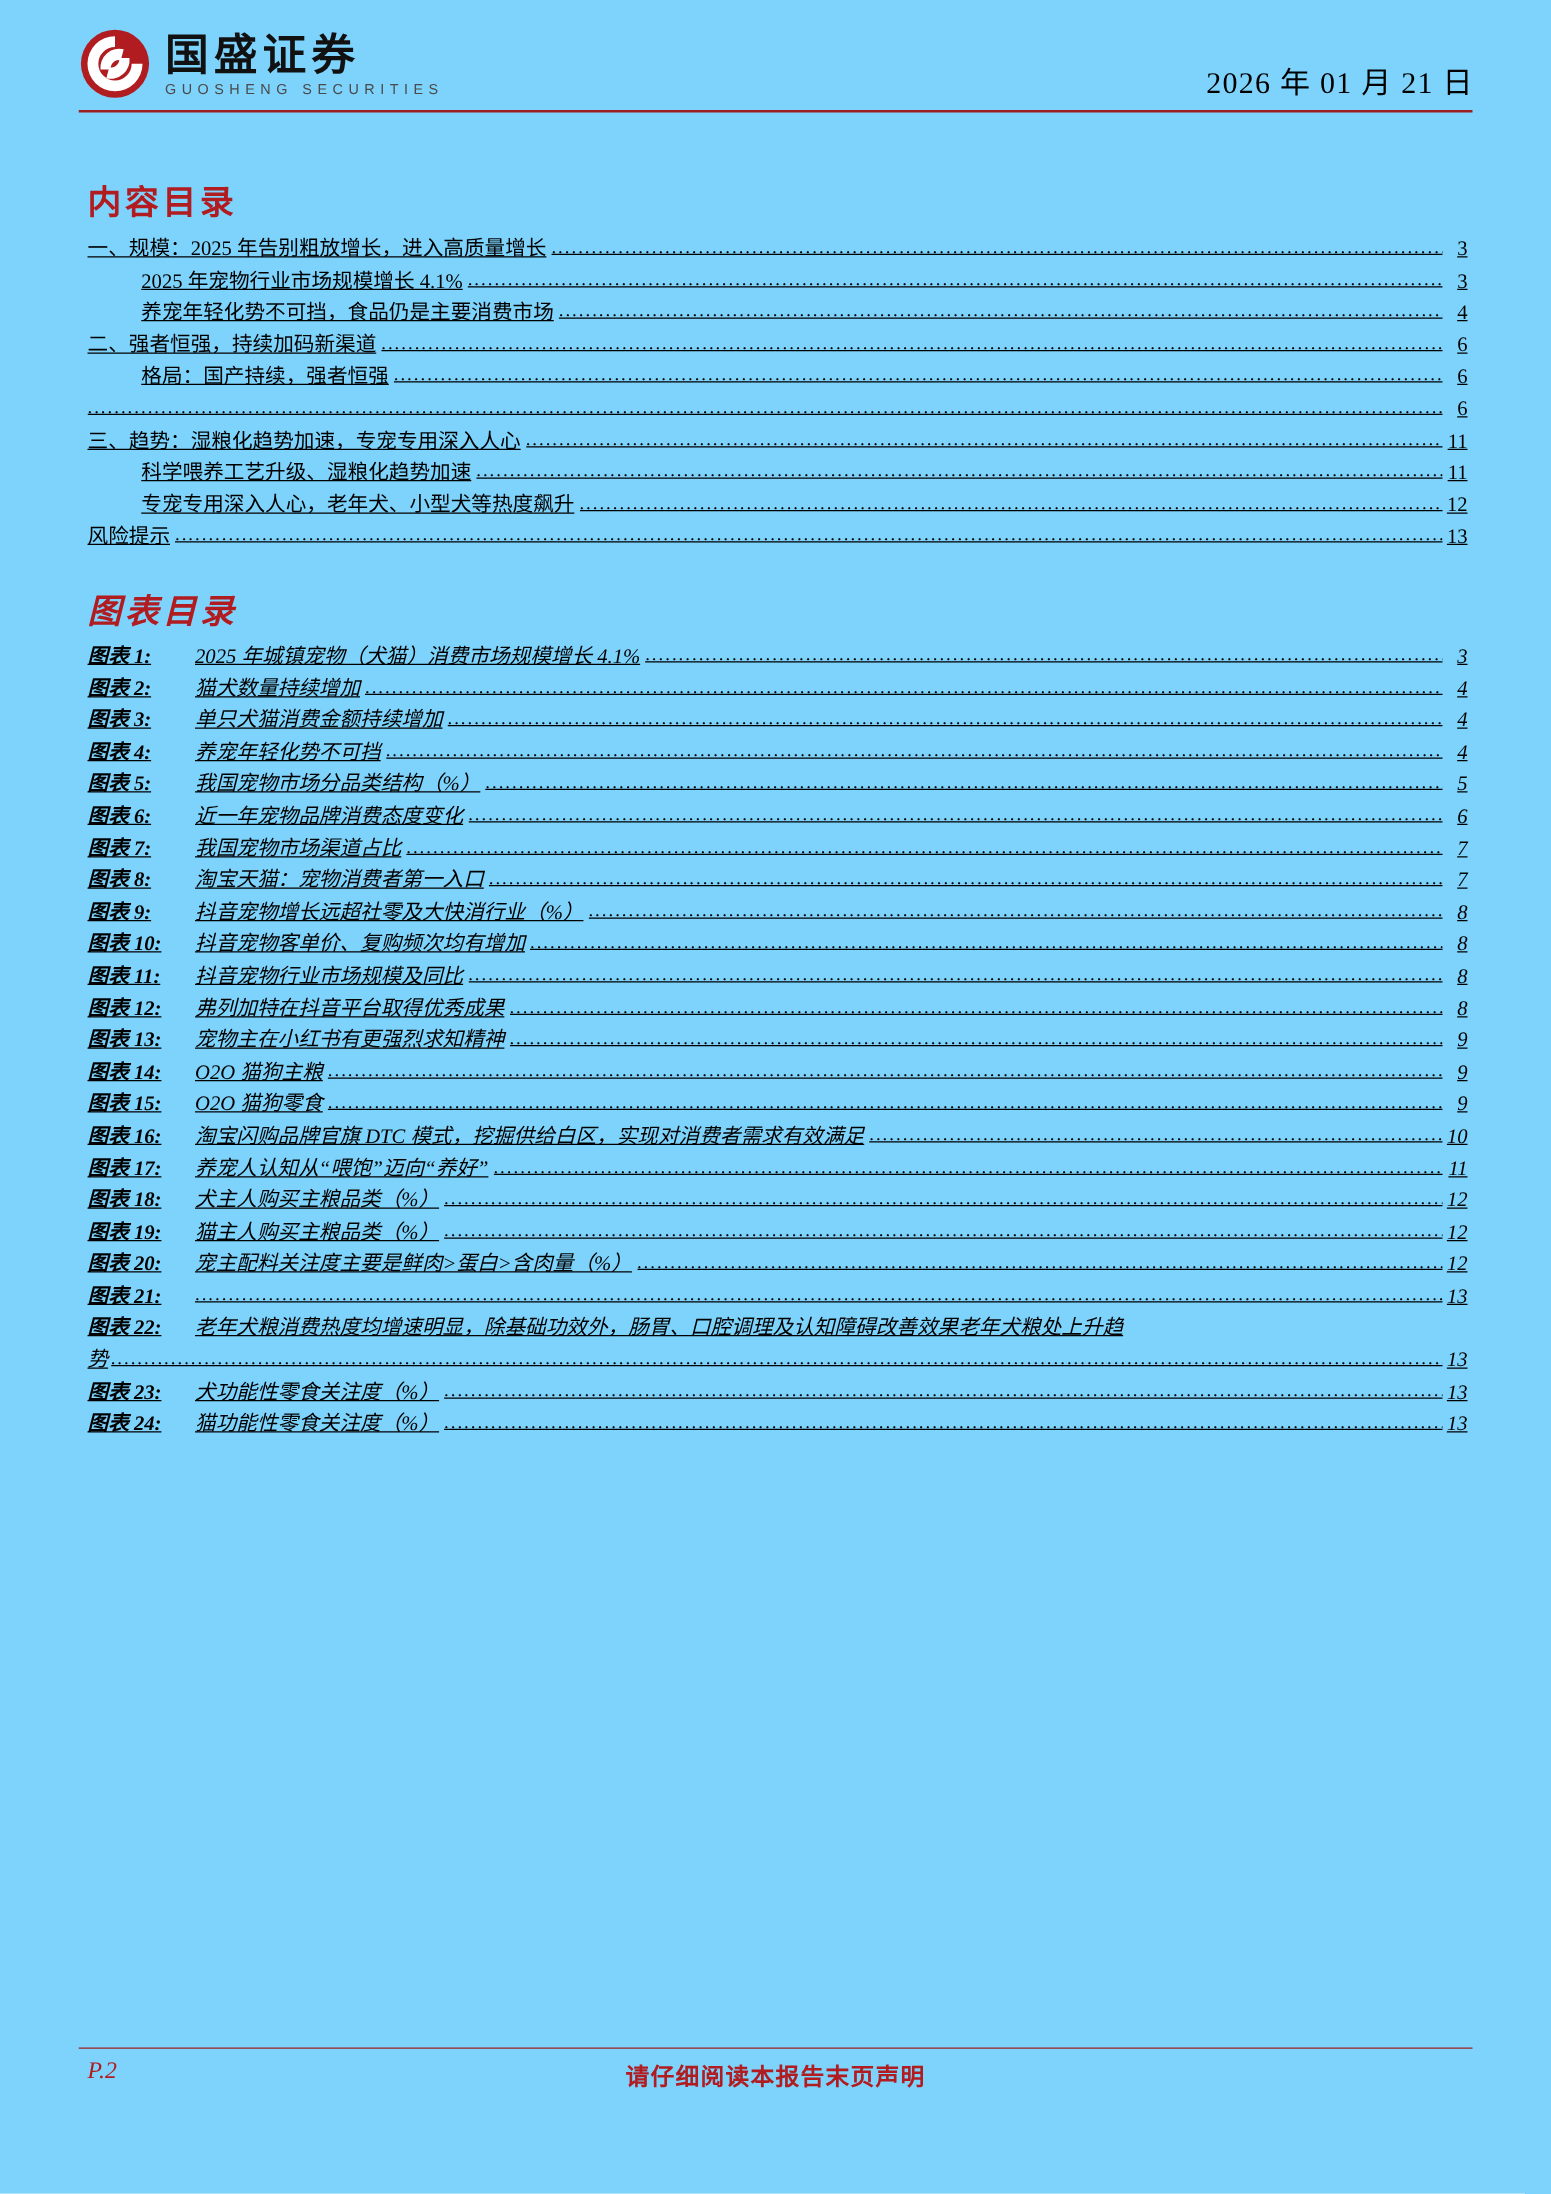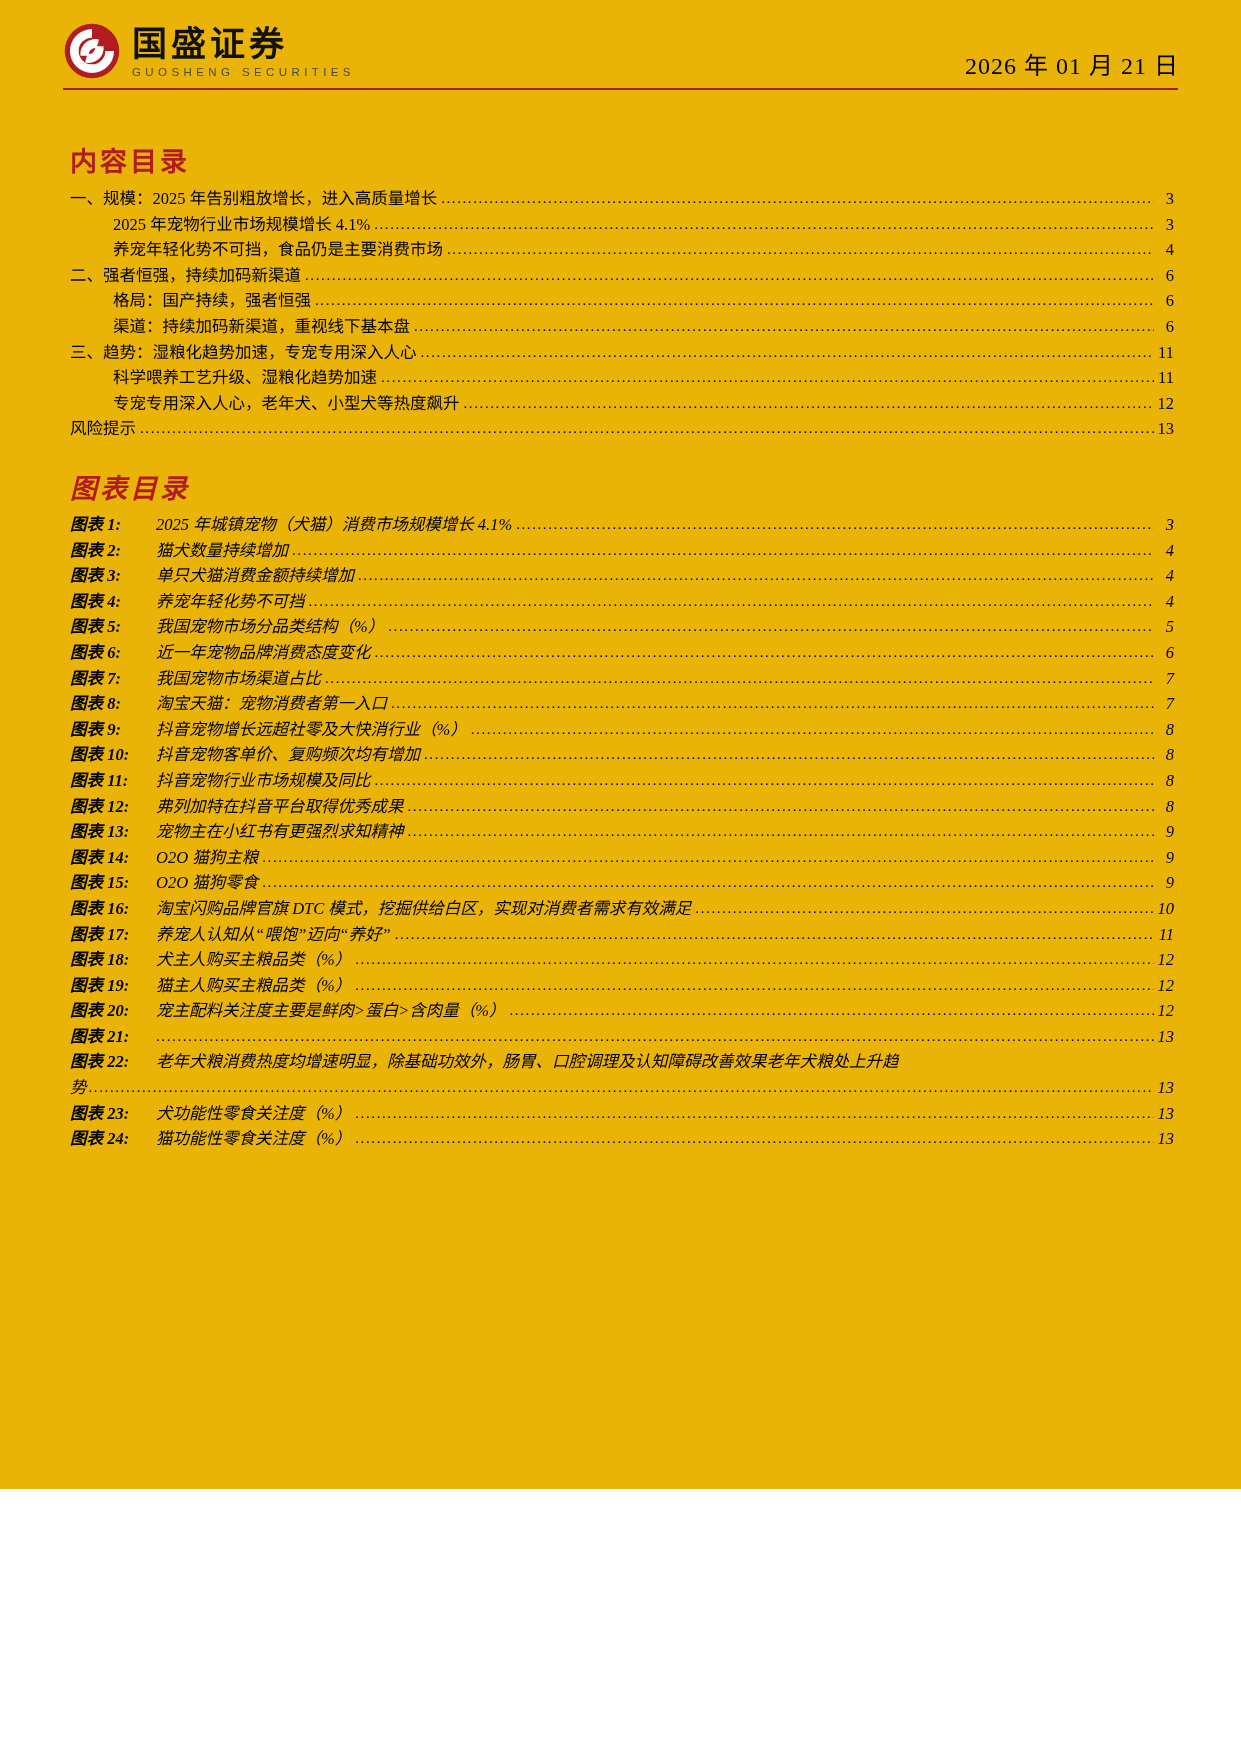--- a/index.html
+++ b/index.html
@@ -8,23 +8,23 @@
     padding: 0;
     background: #ffffff;
   }
   body {
     font-family: "Liberation Serif", "DejaVu Serif", serif;
     color: #000000;
   }
   .page {
     position: relative;
     width: 1241px;
-    height: 1489px;
+    height: 1755px;
     margin: 0 auto;
-    background: #eab308;
+    background: #7dd3fc;
     box-sizing: border-box;
     overflow: hidden;
   }
 
   
   .header {
     position: absolute;
     left: 0;
     top: 0;
     width: 1241px;
@@ -97,20 +97,21 @@
     white-space: nowrap;
   }
   #toc-heading { top: 140px; }
   #figs-heading { top: 467px; font-style: italic; }
 
   
   .toc-list, .fig-list {
     position: absolute;
     left: 70px;
     width: 1104px;
+    text-decoration: underline;
   }
   #toc-list { top: 186px; }
   #fig-list { top: 512px; }
 
   .entry {
     display: flex;
     align-items: flex-end;
     font-size: 16.5px;
     line-height: 25.6px;
     color: #000000;
@@ -253,21 +254,20 @@
         <span class="label">二、强者恒强，持续加码新渠道</span>
         <span class="leader">................................................................................................................................................................................................................................................................................................................................................................................................................</span>
         <span class="pageno">6</span>
       </div>
       <div class="entry lvl-1">
         <span class="label">格局：国产持续，强者恒强</span>
         <span class="leader">................................................................................................................................................................................................................................................................................................................................................................................................................</span>
         <span class="pageno">6</span>
       </div>
       <div class="entry lvl-1">
-        <span class="label">渠道：持续加码新渠道，重视线下基本盘</span>
         <span class="leader">................................................................................................................................................................................................................................................................................................................................................................................................................</span>
         <span class="pageno">6</span>
       </div>
       <div class="entry lvl-0">
         <span class="label">三、趋势：湿粮化趋势加速，专宠专用深入人心</span>
         <span class="leader">................................................................................................................................................................................................................................................................................................................................................................................................................</span>
         <span class="pageno">11</span>
       </div>
       <div class="entry lvl-1">
         <span class="label">科学喂养工艺升级、湿粮化趋势加速</span>

